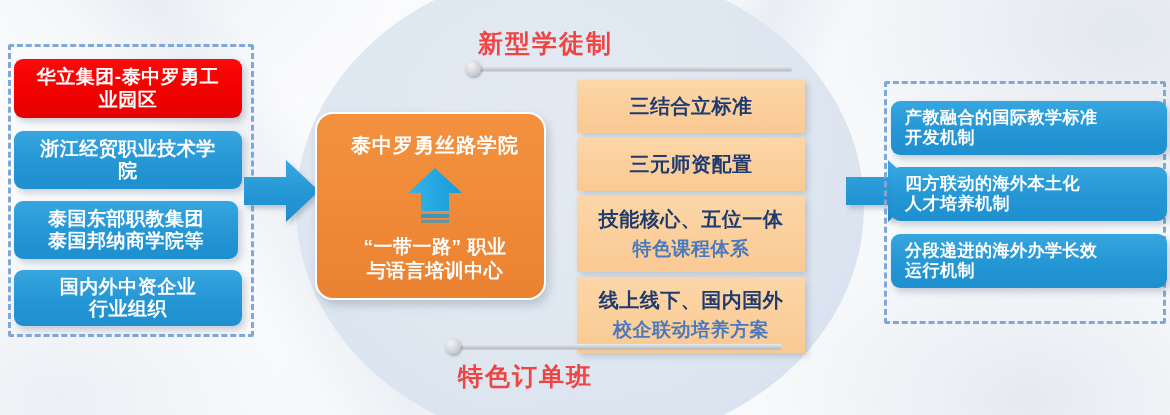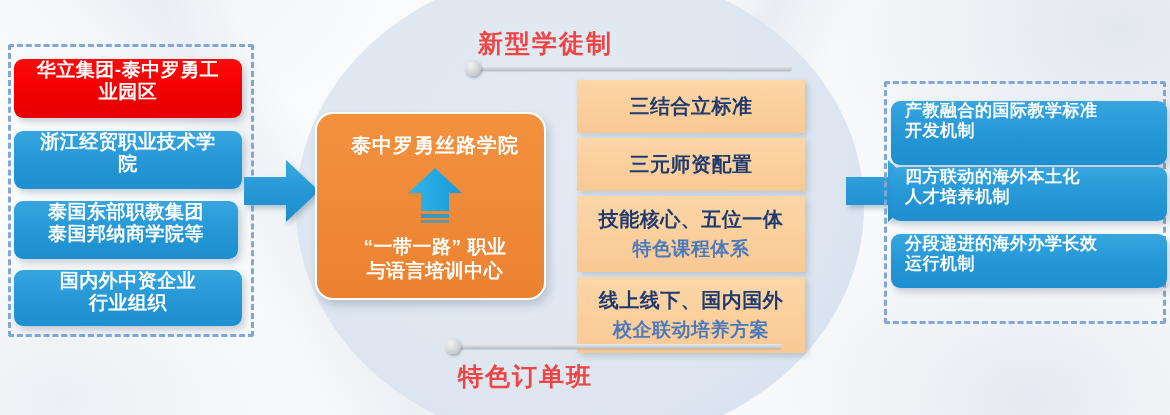--- a/index.html
+++ b/index.html
@@ -31,21 +31,21 @@
   }
 
   
   .dashgroup{
     position:absolute;border:3px dashed #7fa8d8;border-radius:3px;
   }
 
   
   .pill{
     position:absolute;display:flex;flex-direction:column;
-    align-items:center;justify-content:flex-start;text-align:center;
+    align-items:center;justify-content:center;text-align:center;
     border-radius:9px;color:#ffffff;font-weight:bold;
     line-height:1.18;letter-spacing:.5px;
     box-shadow:3px 4px 7px rgba(90,105,125,.30);
   }
   .pill.red{background:linear-gradient(180deg,#fb0b0b 0%,#f40000 48%,#e60000 100%);font-size:19px;}
   .pill.blue{background:linear-gradient(180deg,#37a6e0 0%,#2597d5 52%,#1e8fcf 100%);font-size:19px;}
   .pill.blue-r{background:linear-gradient(180deg,#37a6e0 0%,#2597d5 52%,#1e8fcf 100%);font-size:17px;
     align-items:flex-start;text-align:left;padding-left:14px;}
 
   
@@ -160,21 +160,21 @@
   </div>
 
   <div class="bigarrow" style="left:846px;top:156px;width:76px;height:70px;">
     <svg width="76" height="70" viewBox="0 0 76 70">
       <polygon points="0,21 42,21 42,4 75,35 42,66 42,49 0,49" fill="url(#agA)" filter="url(#shA)"></polygon>
     </svg>
   </div>
 
   <div class="dashgroup" style="left:884px;top:81px;width:276px;height:237px;"></div>
 
-  <div class="pill blue-r" style="left:891px;top:101px;width:262px;height:64px;">
+  <div class="pill blue-r" style="left:891px;top:101px;width:262px;height:54px;">
     <span>产教融合的国际教学标准<br>开发机制</span>
   </div>
   <div class="pill blue-r" style="left:891px;top:167px;width:262px;height:54px;">
     <span>四方联动的海外本土化<br>人才培养机制</span>
   </div>
   <div class="pill blue-r" style="left:891px;top:234px;width:262px;height:54px;">
     <span>分段递进的海外办学长效<br>运行机制</span>
   </div>
 
   <div class="conn-line" style="left:472px;top:66px;width:320px;"></div>

